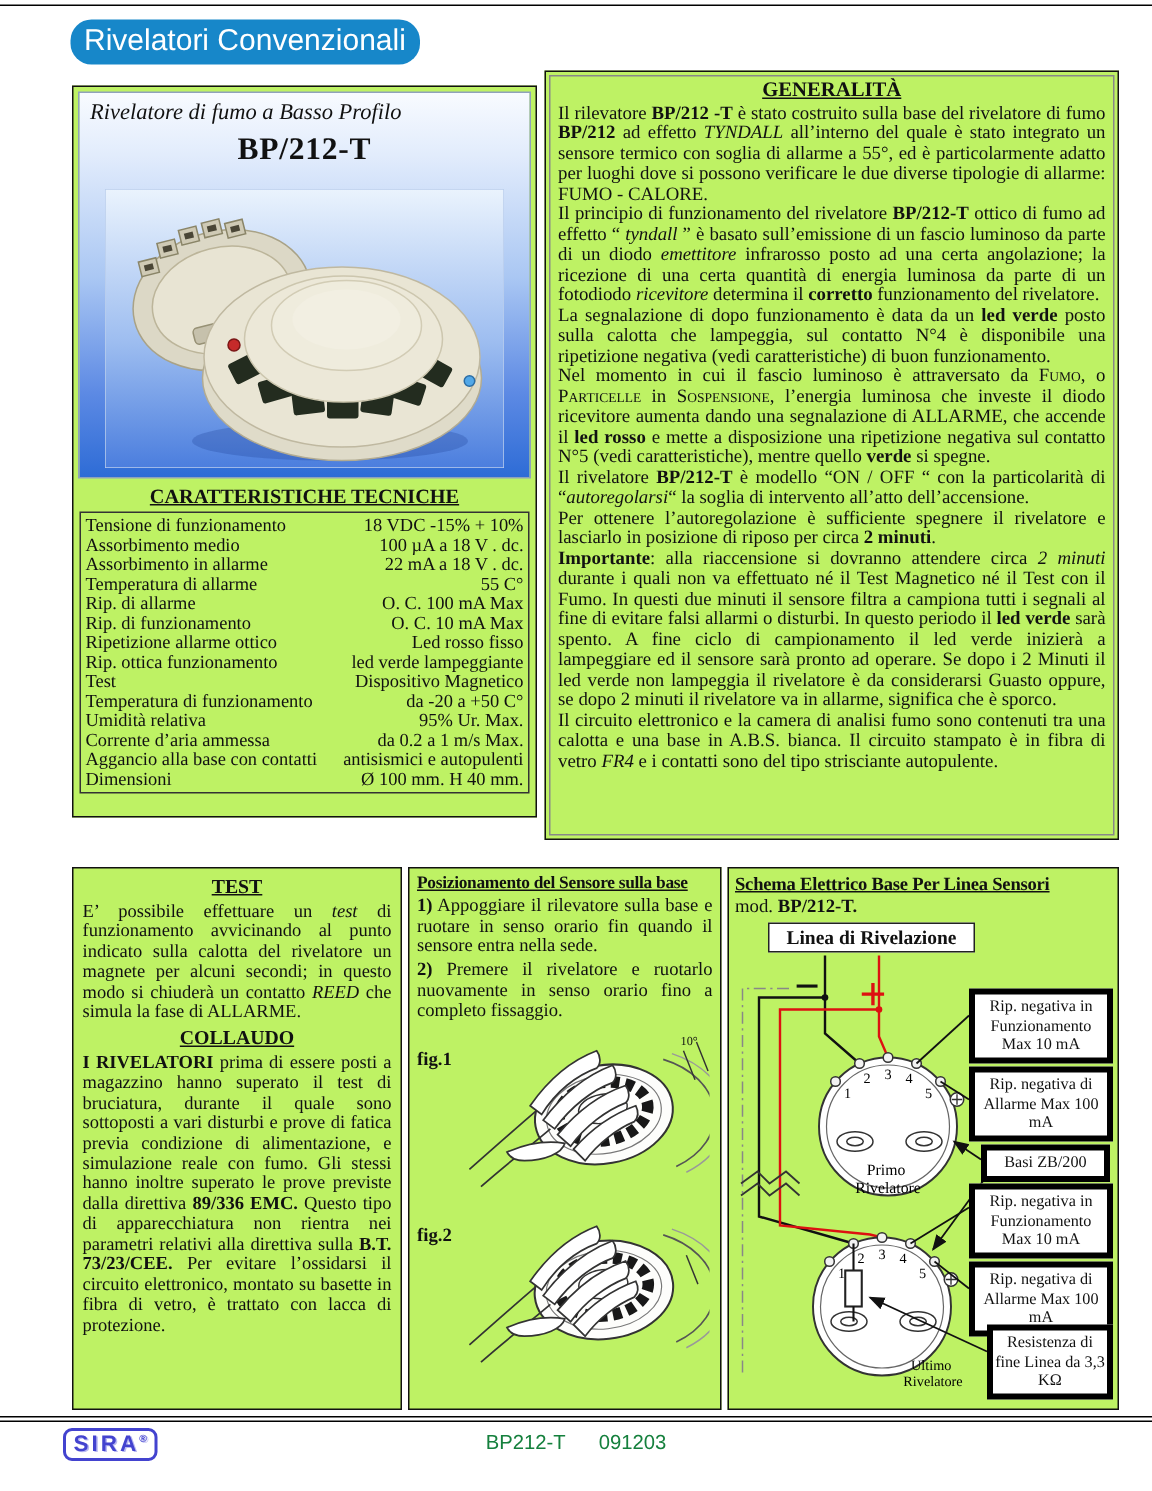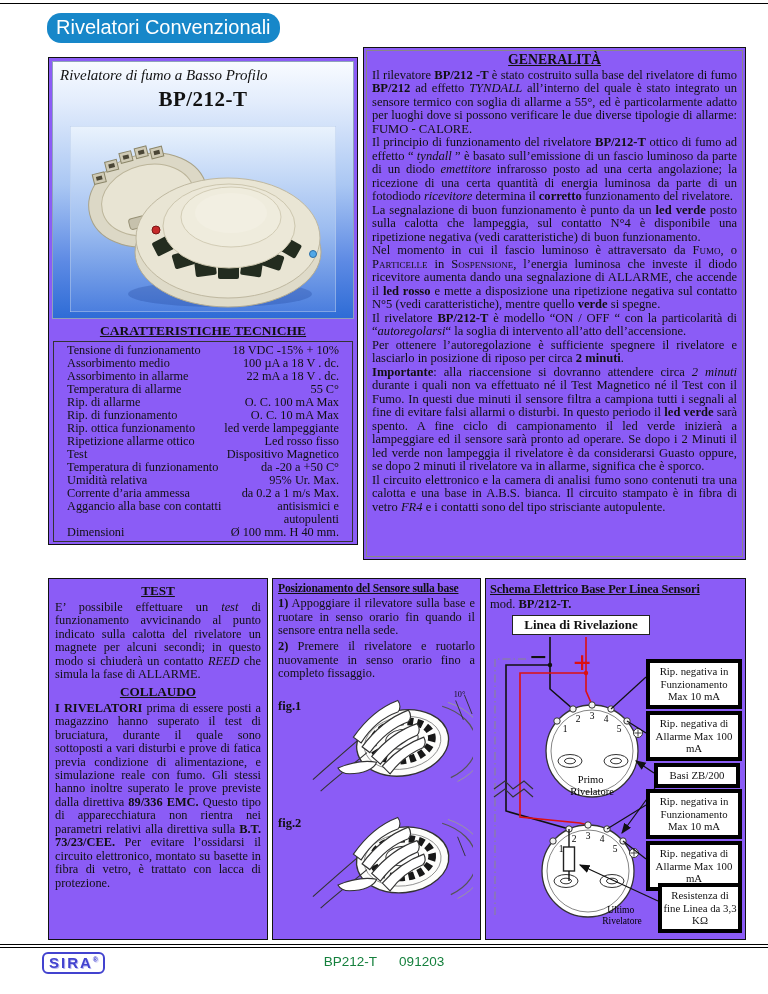--- a/index.html
+++ b/index.html
@@ -15,34 +15,34 @@
 
   .top-rule { position:absolute; top:3px; left:0; width:768px; border-top:1.5px solid #000; }
 
   .badge {
     position:absolute; left:47px; top:13px;
     background:#1787c9; color:#fff;
     font-family:"Liberation Sans", sans-serif;
     font-size:20px; padding:3px 9px 4px;border-radius:14px;
   }
 
-  .box { position:absolute; border:1.7px solid #111; background:#8b5cf6; overflow:hidden; }
+  .box { position:absolute; border:1.7px solid #111; background:#bef264; overflow:hidden; }
 
   
   .product-box { left:48px; top:57px; width:310px; height:488px; }
   .gradient-panel {
     margin:3px; height:258px; border:1px solid #8fa2bb; position:relative;
     background:linear-gradient(180deg,#f8fbff 0%,#e2ecfc 16%,#aac7f3 48%,#5d8ae4 78%,#2e6cd6 100%);
   }
   .product-subtitle { font-weight:normal; font-style:italic; font-size:15px; padding:5px 7px 0; }
   .product-model { font-weight:bold; font-size:21px; text-align:center; margin-top:3px; letter-spacing:.5px; }
   .detector-photo { position:absolute; left:17px; top:64px; }
 
   .car-title { font-size:13.5px; font-weight:bold; text-decoration:underline; text-align:center; margin-top:4px; }
-  .car-table { margin:2px 4px; border:1px solid #333; padding:2px 13px; font-size:12.3px; line-height:1.06; }
+  .car-table { margin:2px 4px; border:1px solid #333; padding:2px 3px; font-size:12.3px; line-height:1.06; }
   .car-row { display:flex; }
   .car-label { flex:0 0 auto; padding-right:6px; }
   .car-value { flex:1; text-align:right; }
 
   
   .generalita-box { left:363px; top:47px; width:383px; height:513px; }
   .box-inner { margin:2px; border:1px solid #888; padding:1px 5px 2px; height:calc(100% - 4px); overflow:hidden; }
   .gen-title { font-size:13.8px; font-weight:bold; text-decoration:underline; text-align:center; margin:0 0 1px; }
   .gen-p { margin:0; text-align:justify; font-size:12.55px; line-height:1.075; }
 
@@ -175,26 +175,26 @@
       </div>
     <div class="car-row">
         <span class="car-label">Rip. di allarme</span>
         <span class="car-value">O. C. 100 mA Max</span>
       </div>
     <div class="car-row">
         <span class="car-label">Rip. di funzionamento</span>
         <span class="car-value">O. C. 10 mA Max</span>
       </div>
     <div class="car-row">
+        <span class="car-label">Ripetizione allarme ottico</span>
+        <span class="car-value">Led rosso fisso</span>
+      </div>
+    <div class="car-row">
         <span class="car-label">Rip. ottica funzionamento</span>
         <span class="car-value">led verde lampeggiante</span>
-      </div>
-    <div class="car-row">
-        <span class="car-label">Ripetizione allarme ottico</span>
-        <span class="car-value">Led rosso fisso</span>
       </div>
     <div class="car-row">
         <span class="car-label">Test</span>
         <span class="car-value">Dispositivo Magnetico</span>
       </div>
     <div class="car-row">
         <span class="car-label">Temperatura di funzionamento</span>
         <span class="car-value">da -20 a +50 C°</span>
       </div>
     <div class="car-row">
@@ -214,21 +214,21 @@
         <span class="car-value">Ø 100 mm. H 40 mm.</span>
       </div>
   </div>
 </section>
 
 <section class="box generalita-box">
   <div class="box-inner">
     <h2 class="gen-title">GENERALITÀ</h2>
     <p class="gen-p"><span>Il rilevatore </span><span class="b">BP/212 -T</span><span> è stato costruito sulla base del rivelatore di fumo </span><span class="b">BP/212</span><span> ad effetto </span><span class="i">TYNDALL</span><span> all’interno del quale è stato integrato un sensore termico con soglia di allarme a 55°, ed è particolarmente adatto per luoghi dove si possono verificare le due diverse tipologie di allarme: FUMO - CALORE.</span></p>
     <p class="gen-p"><span>Il principio di funzionamento del rivelatore </span><span class="b">BP/212-T</span><span> ottico di fumo ad effetto “ </span><span class="i">tyndall</span><span> ” è basato sull’emissione di un fascio luminoso da parte di un diodo </span><span class="i">emettitore</span><span> infrarosso posto ad una certa angolazione; la ricezione di una certa quantità di energia luminosa  da parte di un fotodiodo </span><span class="i">ricevitore</span><span> determina il </span><span class="b">corretto</span><span> funzionamento del rivelatore.</span></p>
-    <p class="gen-p"><span>La segnalazione di buon funzionamento è punto da un </span><span class="b">led verde</span><span> posto sulla calotta che lampeggia, sul contatto N°4 è disponibile una ripetizione negativa (vedi caratteristiche) di buon funzionamento.</span></p>
+    <p class="gen-p"><span>La segnalazione di dopo funzionamento è data da un </span><span class="b">led verde</span><span> posto sulla calotta che lampeggia, sul contatto N°4 è disponibile una ripetizione negativa (vedi caratteristiche) di buon funzionamento.</span></p>
     <p class="gen-p"><span>Nel momento in cui il fascio luminoso è attraversato da </span><span class="sc">Fumo</span><span>, o </span><span class="sc">Particelle</span><span> in </span><span class="sc">Sospensione</span><span>, l’energia luminosa che investe il diodo ricevitore aumenta dando una segnalazione di  ALLARME, che accende il </span><span class="b">led rosso</span><span> e mette a disposizione una ripetizione negativa sul contatto N°5 (vedi caratteristiche), mentre quello </span><span class="b">verde</span><span> si spegne.</span></p>
     <p class="gen-p"><span>Il rivelatore </span><span class="b">BP/212-T</span><span> è modello “ON / OFF “ con la particolarità di “</span><span class="i">autoregolarsi</span><span>“ la soglia di intervento all’atto dell’accensione.</span></p>
     <p class="gen-p"><span>Per ottenere l’autoregolazione è sufficiente spegnere il rivelatore e lasciarlo in posizione di riposo per circa </span><span class="b">2 minuti</span><span>.</span></p>
     <p class="gen-p"><span class="b">Importante</span><span>: alla riaccensione si dovranno attendere circa </span><span class="i">2 minuti</span><span> durante i quali non va effettuato né il Test Magnetico né il Test con il Fumo.  In questi due minuti il sensore filtra a campiona tutti i segnali al fine di evitare falsi allarmi o disturbi. In questo periodo il </span><span class="b">led verde</span><span> sarà spento.  A fine ciclo di campionamento il led verde inizierà a lampeggiare ed il sensore sarà pronto ad operare. Se dopo i 2 Minuti il led verde non lampeggia il rivelatore è da considerarsi Guasto oppure, se dopo 2 minuti il rivelatore va in allarme, significa che è sporco.</span></p>
     <p class="gen-p"><span>Il circuito elettronico e la camera di analisi fumo sono contenuti tra una calotta e una base in A.B.S. bianca. Il circuito stampato è in fibra di vetro </span><span class="i">FR4</span><span> e i contatti sono del tipo strisciante autopulente.</span></p>
   </div>
 </section>
 
 <section class="box test-box">
   <h3 class="sec-title">TEST</h3>

